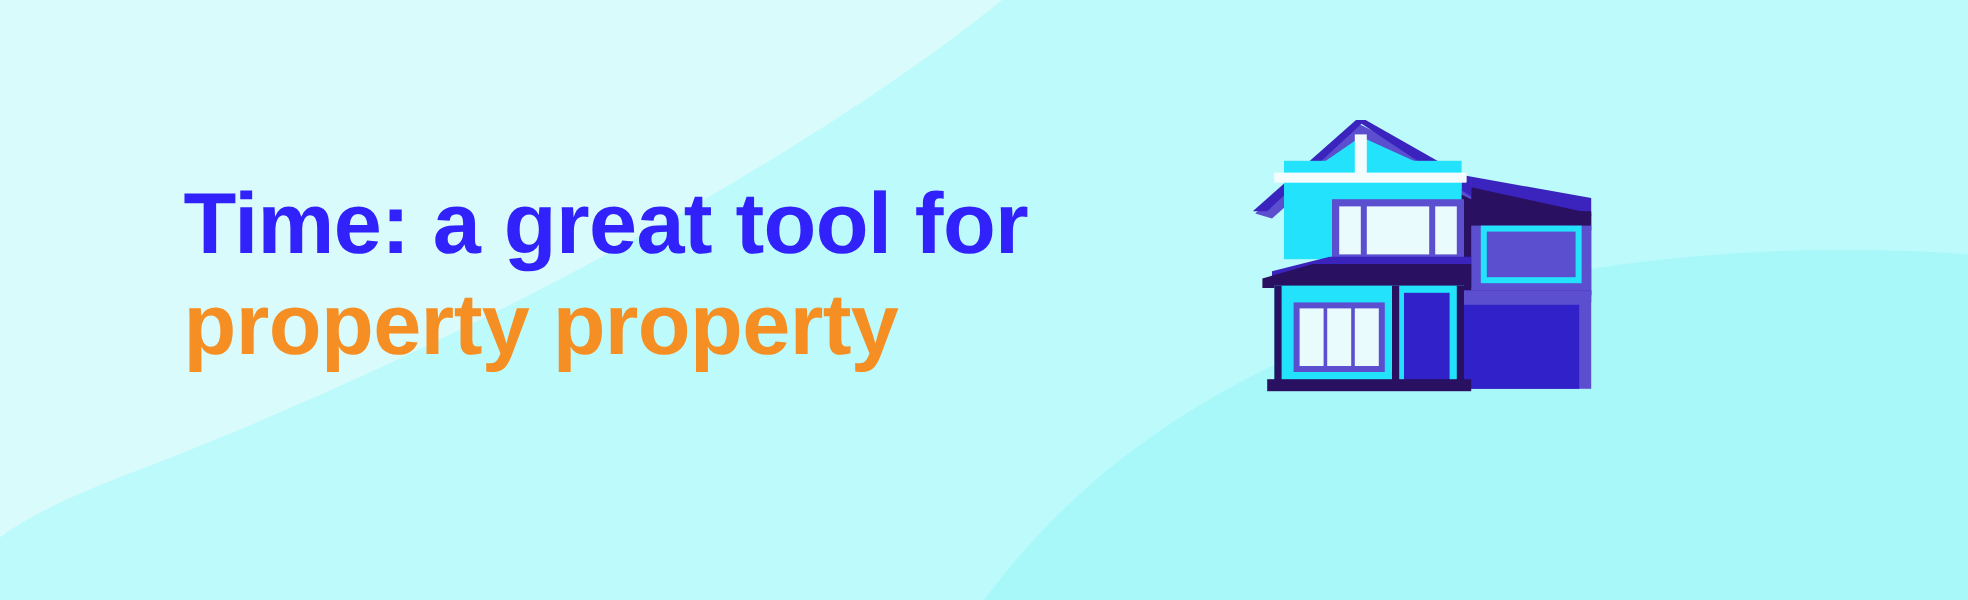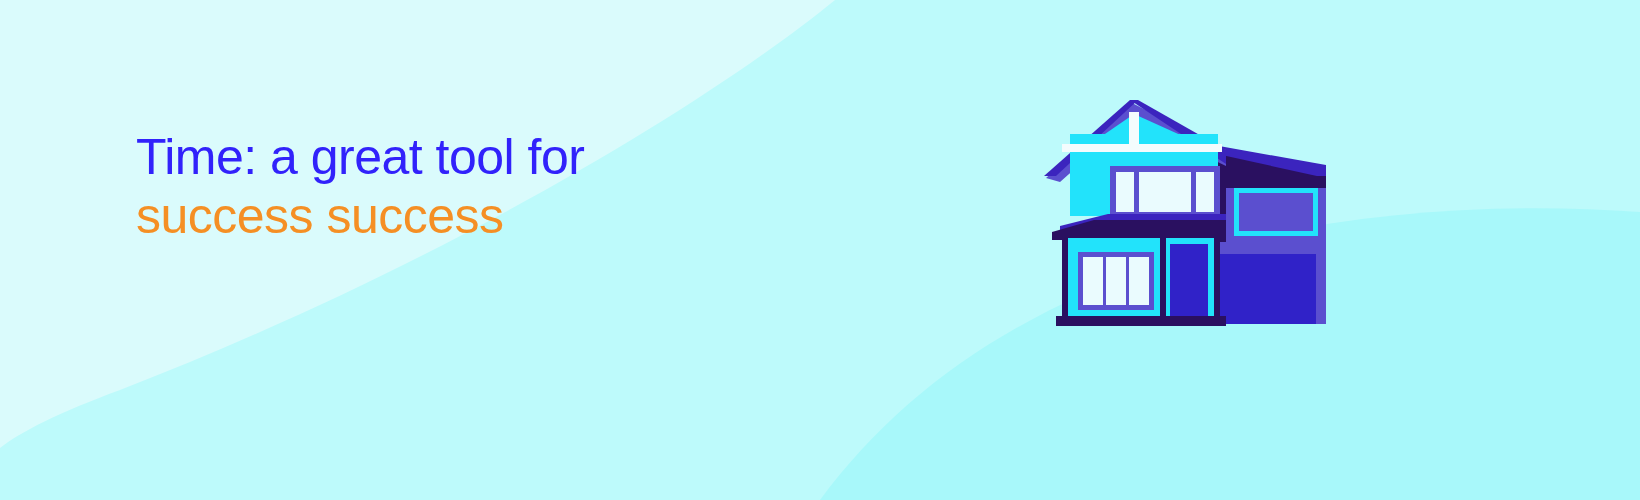--- a/index.html
+++ b/index.html
@@ -19,24 +19,24 @@
     position: absolute;
     inset: 0;
     width: 1640px;
     height: 500px;
     display: block;
   }
   .headline {
     position: absolute;
     left: 136px;
     top: 128px;
-    margin: 0;
+    margin: 17px;
     line-height: 1.17;
-    font-size: 50px;
-    font-weight: 400;
+    font-size: 72px;
+    font-weight: 700;
     letter-spacing: -0.5px;
     font-family: "Liberation Sans", sans-serif;
     white-space: nowrap;
   }
   .headline-line {
     display: block;
   }
   .line-primary { color: #3122FB; }
   .line-accent  { color: #F58F24; }
 
@@ -55,21 +55,21 @@
 <div class="banner">
 
   <svg class="bg-layer" viewBox="0 0 1640 500" preserveAspectRatio="none" aria-hidden="true">
     <rect x="0" y="0" width="1640" height="500" fill="#DAFBFC"></rect>
     <path d="M 1640 0 L 835 0 C 700 110 430 270 120 390 C 60 412 20 432 0 448 L 0 500 L 1640 500 Z" fill="#BDFAFB"></path>
     <path d="M 1640 212 C 1480 200 1300 216 1160 264 C 1010 316 900 392 820 500 L 1640 500 Z" fill="#A8F8FA"></path>
   </svg>
 
   <h1 class="headline">
     <span class="headline-line line-primary">Time: a great tool for</span>
-    <span class="headline-line line-accent">success success</span>
+    <span class="headline-line line-accent">property property</span>
   </h1>
 
   <svg class="illustration" viewBox="0 0 310 240" aria-hidden="true">
 
     <path d="M 178 52 L 296 73 L 296 88 L 178 78 Z" fill="#3B24BE"></path>
     <path d="M 178 60 L 296 86 L 296 100 L 178 86 Z" fill="#2A1060"></path>
     <rect x="188" y="84" width="108" height="70" fill="#2A1060"></rect>
     <rect x="196" y="96" width="100" height="58" fill="#5B4FCF"></rect>
     <rect x="204" y="96" width="84" height="48" fill="#22E3FB"></rect>
     <rect x="209" y="101" width="74" height="38" fill="#5B4FCF"></rect>

